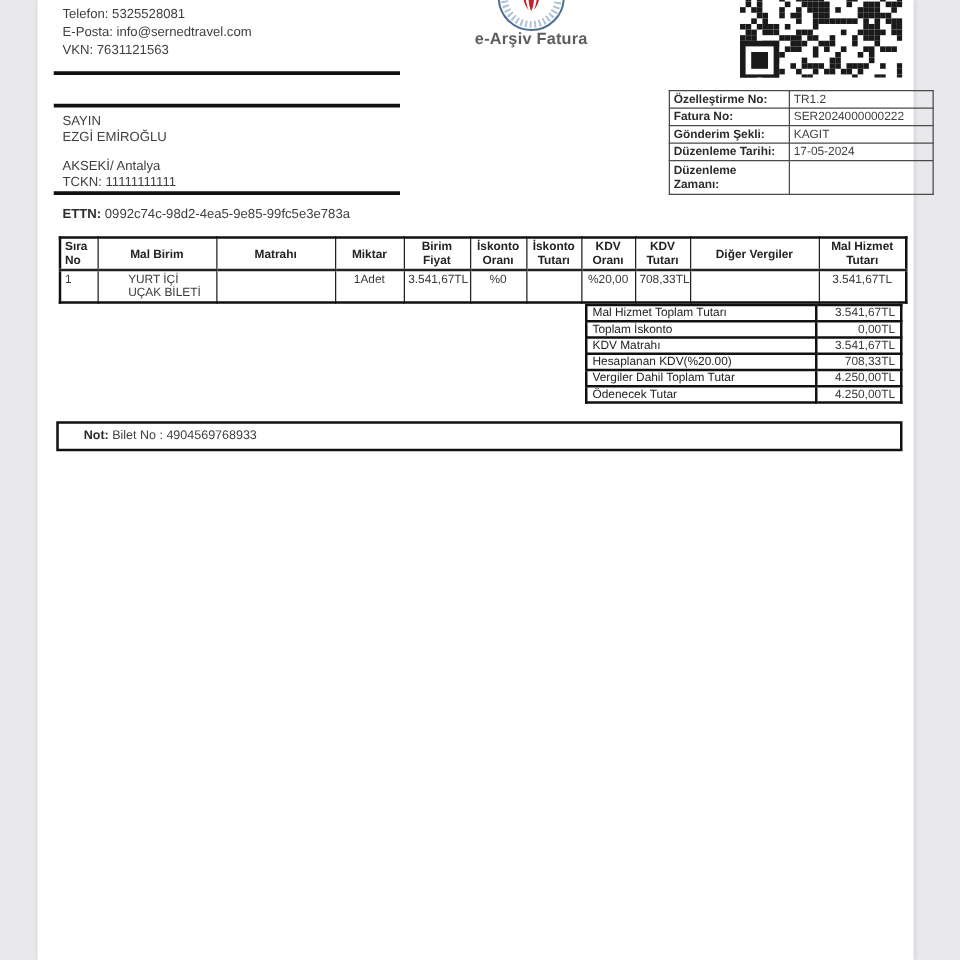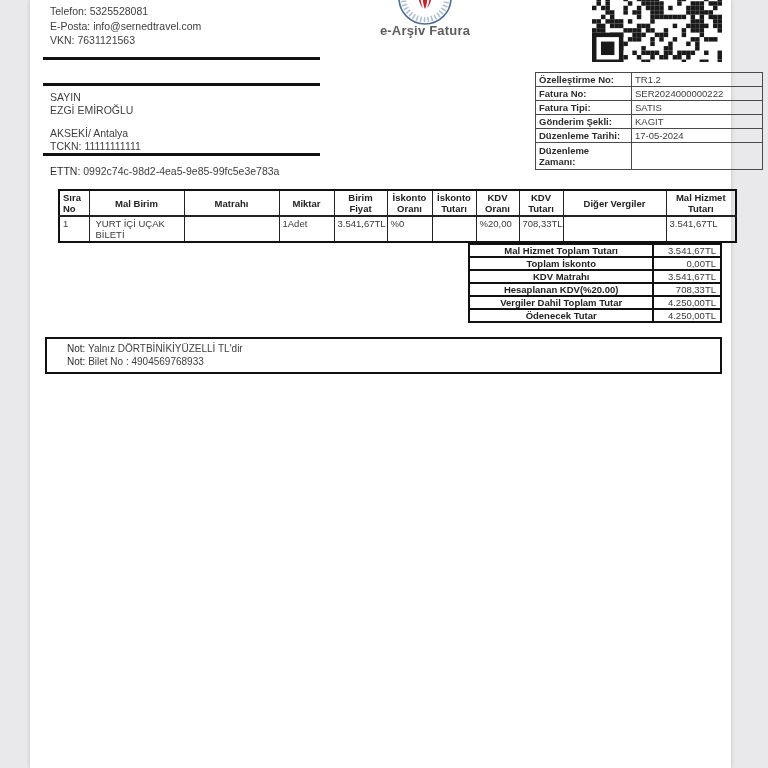--- a/index.html
+++ b/index.html
@@ -20,53 +20,53 @@
 
   
   .seller { left:20px; top:4px; font-size:10.5px; line-height:14.5px; color:#3e3e3e; }
   .rule { left:13px; width:277px; height:3px; background:#111; }
   .rule1 { top:57px; } .rule2 { top:83px; } .rule3 { top:153px; }
 
   
   .customer { left:20px; top:91px; font-size:10.5px; line-height:13px; color:#3e3e3e; }
   .customer .gap { height:10px; }
   .ettn { left:20px; top:165px; font-size:10.5px; color:#3e3e3e; }
-  b, .b { font-weight:normal; color:#2c2c2c; }
+  b, .b { font-weight:bold; color:#2c2c2c; }
 
   
   .logo-wrap { left:360px; top:0; width:70px; height:27px; overflow:hidden; }
   .doc-title { left:295px; top:23px; width:200px; text-align:center;
     font-size:13px; font-weight:bold; color:#5d5d5d; letter-spacing:.2px; }
 
   
   .qr-wrap { left:562px; top:0; width:130px; height:62px; overflow:hidden; }
   .qr-wrap svg { position:absolute; top:-66px; left:0; }
 
   
-  .info-table { left:505px; top:72px; width:228px; border-collapse:collapse; table-layout:fixed; }
+  .info-table { left:505px; top:72px; width:212px; border-collapse:collapse; table-layout:fixed; }
   .info-table td {
     border:1px solid #4a4a4a; font-size:9.5px; padding:1px 3px; height:14px;
     vertical-align:middle; color:#3e3e3e; overflow:hidden; white-space:nowrap;
   }
   .info-table td.lbl { font-weight:bold; color:#2c2c2c; width:96px; white-space:normal; }
 
   
-  .items { left:28px; top:189px; width:677px; border-collapse:collapse; table-layout:fixed; }
+  .items { left:17px; top:189px; width:677px; border-collapse:collapse; table-layout:fixed; }
   .items th, .items td { border:1px solid #222; font-size:9.5px; padding:1px 3px; color:#3a3a3a; }
   .items th { font-weight:bold; color:#222; text-align:center; height:26px; line-height:11px;
     border-bottom-width:2px; }
   .items th.first { text-align:left; }
   .items td { height:24px; vertical-align:top; line-height:10.5px; padding-top:2px; }
   .items { border:2px solid #111; }
-  .items .num { text-align:left; }
+  .items .num { text-align:center; }
 
   
   .totals { left:438px; top:243px; width:254px; border-collapse:collapse; }
   .totals td { border:2px solid #111; font-size:9.5px; height:12px; padding:0 4px; }
-  .totals td.lbl { text-align:center; font-weight:bold; color:#222; width:180px; }
+  .totals td.lbl { text-align:left; font-weight:normal; color:#222; width:180px; }
   .totals td.val { text-align:right; color:#3a3a3a; width:66px; }
 
   
   .notes { left:15px; top:337px; width:677px; border:2.5px solid #111;
     padding:3px 6px 4px 20px; font-size:10px; line-height:13px; color:#3e3e3e; }
 </style>
 </head>
 <body>
 
 <div class="paper">
@@ -517,24 +517,20 @@
     <tbody>
         <tr>
           <td class="lbl">Özelleştirme No:</td>
           <td>TR1.2</td>
         </tr>
     <tr>
           <td class="lbl">Fatura No:</td>
           <td>SER2024000000222</td>
         </tr>
     <tr>
-          <td class="lbl">Fatura Tipi:</td>
-          <td>SATIS</td>
-        </tr>
-    <tr>
           <td class="lbl">Gönderim Şekli:</td>
           <td>KAGIT</td>
         </tr>
     <tr>
           <td class="lbl">Düzenleme Tarihi:</td>
           <td>17-05-2024</td>
         </tr>
     <tr style="height:27px">
           <td class="lbl">Düzenleme Zamanı:</td>
           <td></td>
@@ -565,21 +561,21 @@
       <th>Birim Fiyat</th>
       <th>İskonto Oranı</th>
       <th>İskonto Tutarı</th>
       <th>KDV Oranı</th>
       <th>KDV Tutarı</th>
       <th>Diğer Vergiler</th>
       <th>Mal Hizmet Tutarı</th>
     </tr>
     <tr>
       <td>1</td>
-      <td style="padding-left:6px">YURT İÇİ UÇAK BİLETİ</td>
+      <td style="padding-left:24px">YURT İÇİ UÇAK BİLETİ</td>
       <td></td>
       <td class="num">1Adet</td>
       <td class="num">3.541,67TL</td>
       <td class="num">%0</td>
       <td class="num"></td>
       <td class="num">%20,00</td>
       <td class="num">708,33TL</td>
       <td></td>
       <td class="num">3.541,67TL</td>
     </tr>
@@ -611,21 +607,17 @@
     <tr>
           <td class="lbl">Ödenecek Tutar</td>
           <td class="val">4.250,00TL</td>
         </tr>
   </tbody>
     </table>
 
   <div class="abs notes">
     <div>
       <b>Not:</b>
-      <span>Yalnız DÖRTBİNİKİYÜZELLİ TL'dir</span>
-    </div>
-    <div>
-      <b>Not:</b>
       <span>Bilet No : 4904569768933</span>
     </div>
   </div>
 
 </div>
 
 </body></html>

